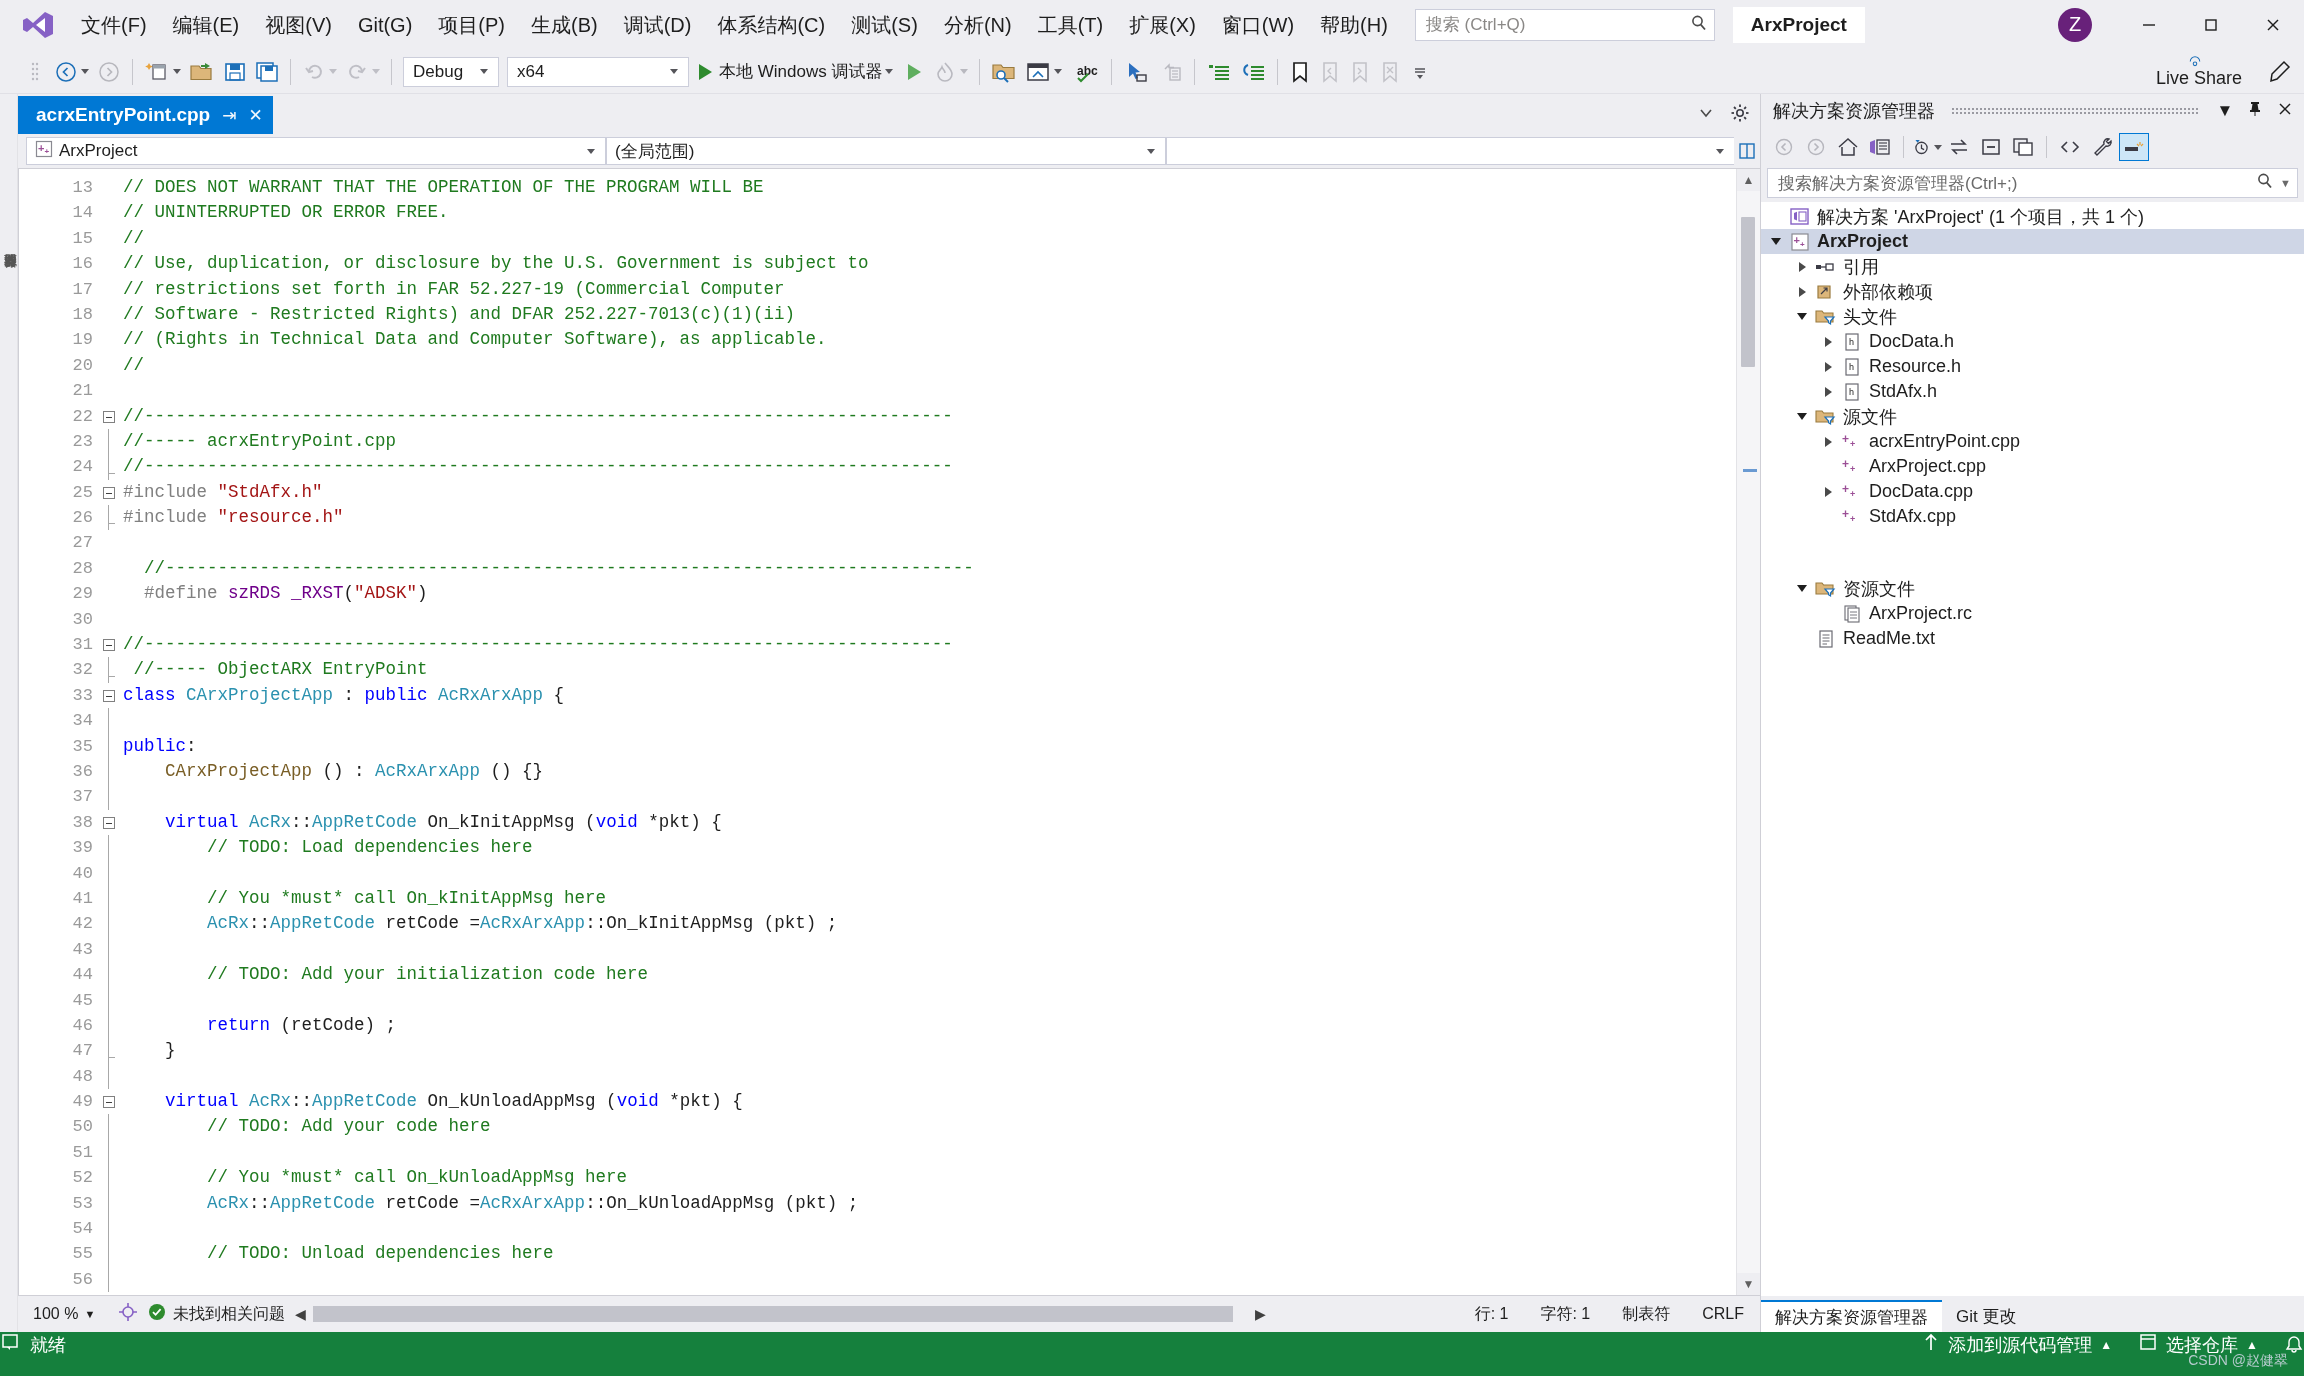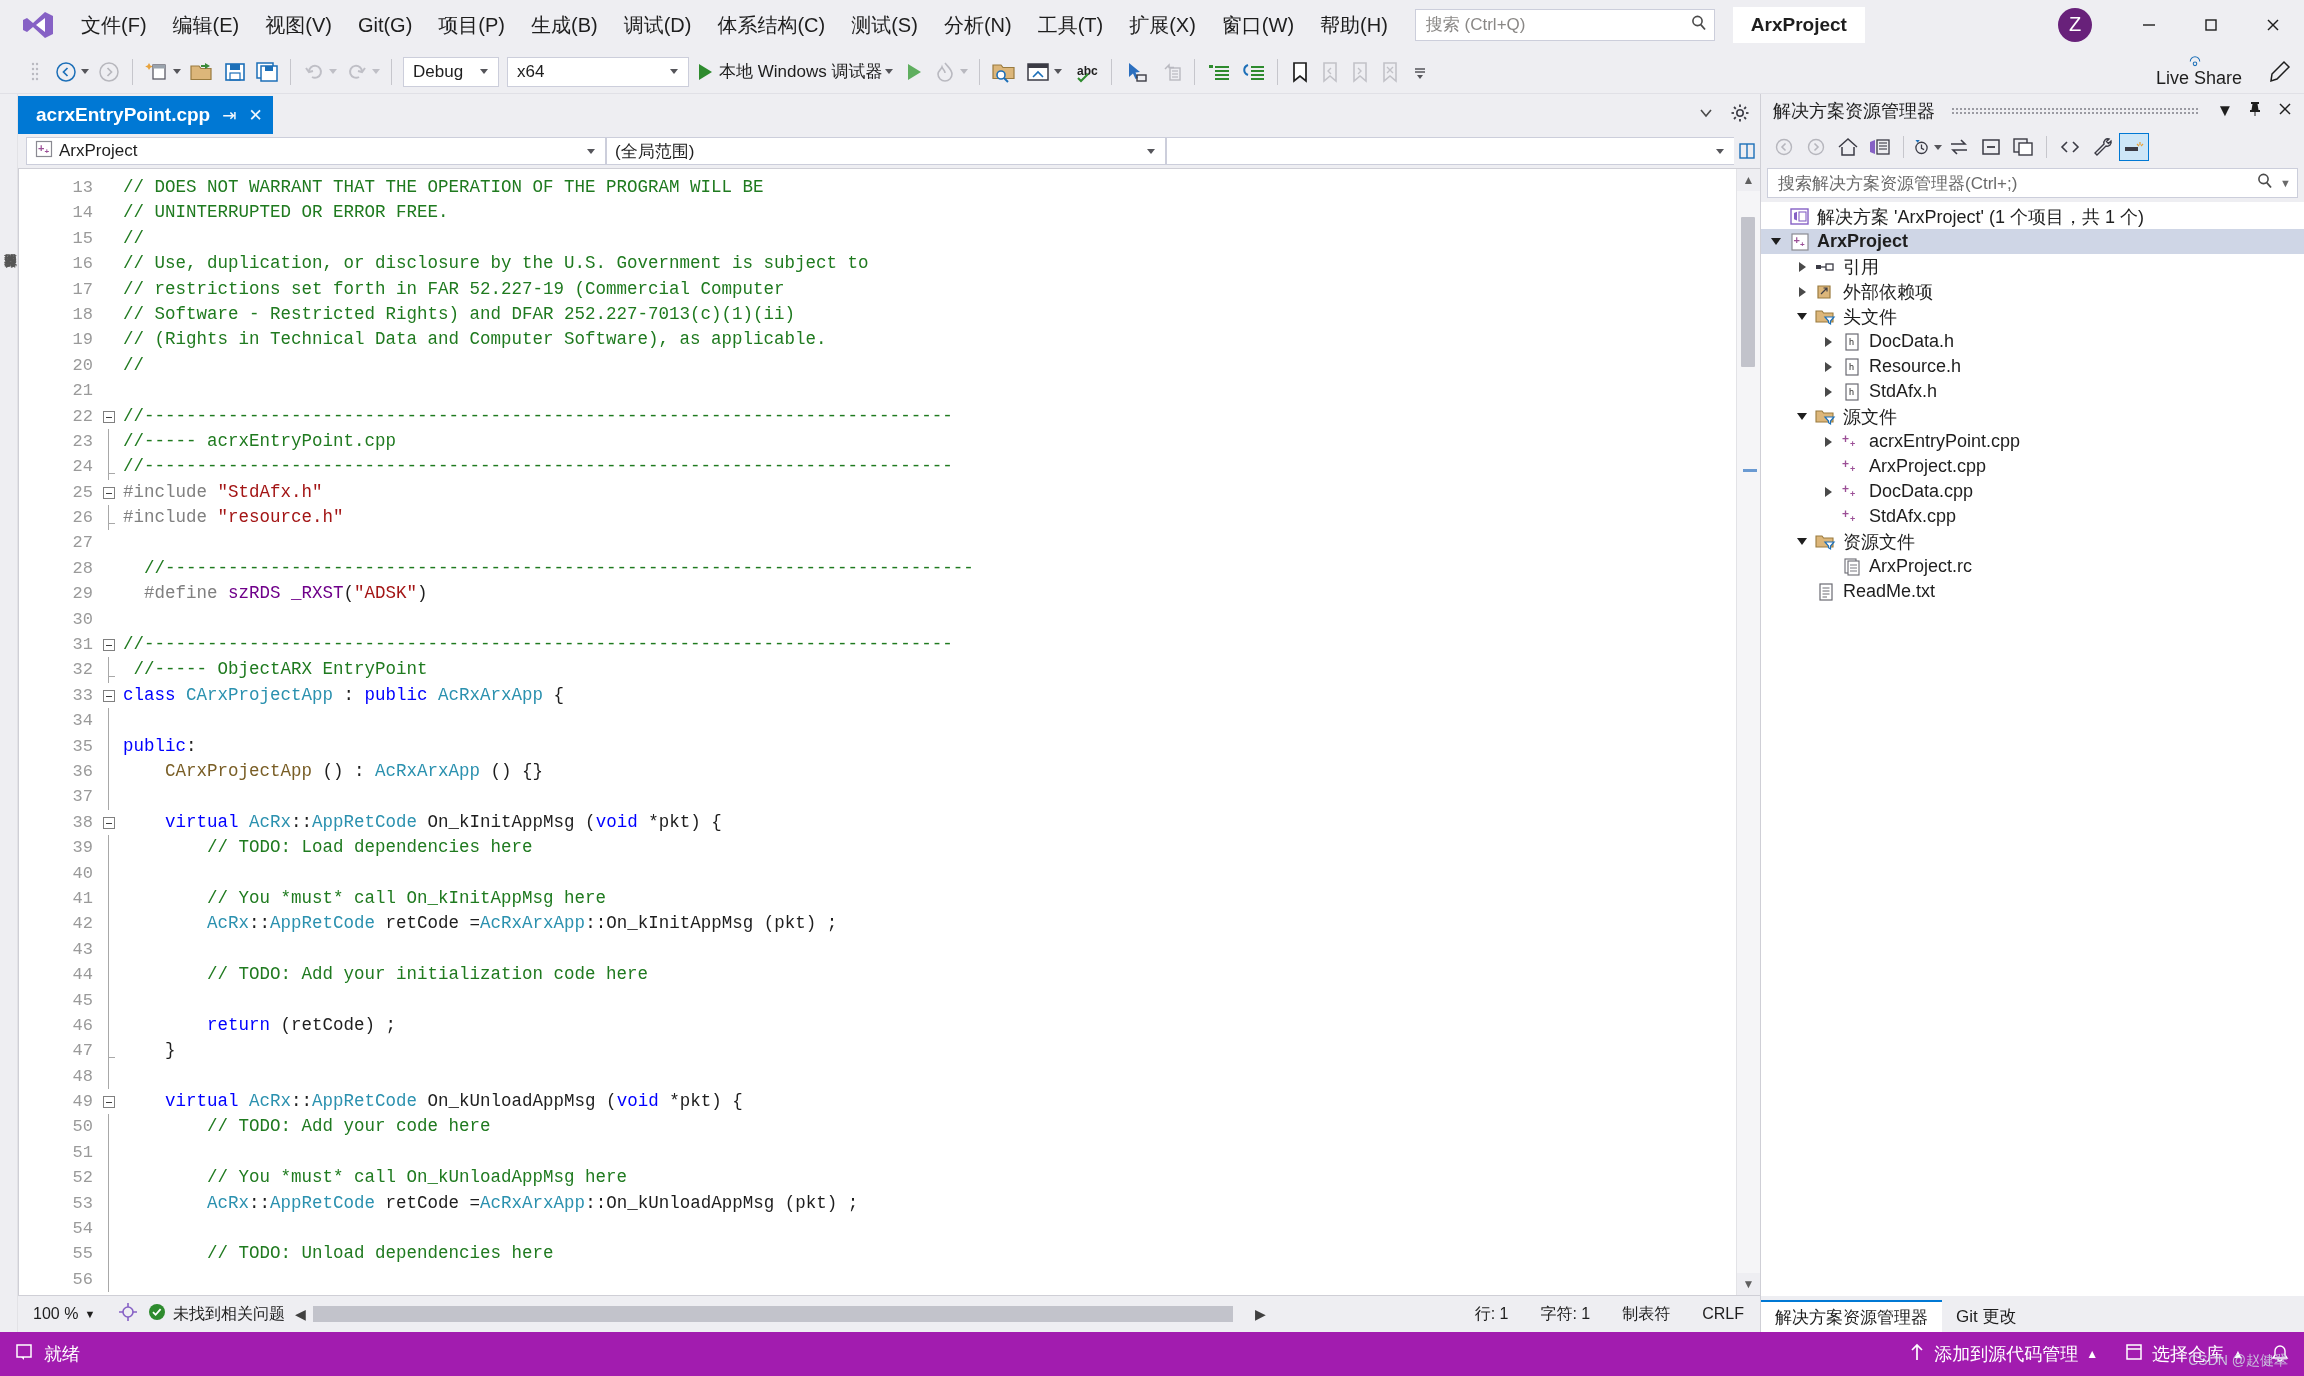--- a/index.html
+++ b/index.html
@@ -284,23 +284,23 @@
     height: 36px; flex:0 0 36px; background:#eeeef2; display:flex; align-items:flex-end;
   }
   .sbtab {
     height: 32px; display:flex; align-items:center; padding: 0 14px;
     font-size:17px; color:#1e1e1e; background:#eeeef2;
   }
   .sbtab.active { background:#ffffff; border-top: 2px solid #0078d4; }
 
   
   .statusbar {
-    height: 44px; flex: 0 0 44px; background: #a21caf;
-    display: flex; align-items: center; color: #fff; font-size: 18px;
-    padding: 0 14px;
+    height: 44px; flex: 0 0 44px; background: #15803d;
+    display: flex; align-items: flex-start; color: #fff; font-size: 18px;
+    padding: 0 0;
   }
   .sb-left { display:flex; align-items:center; gap: 10px; }
   .sb-right { margin-left:auto; display:flex; align-items:center; gap: 26px; }
   .sb-item { display:flex; align-items:center; gap: 8px; white-space:nowrap; }
   .watermark {
     position: absolute; right: 16px; bottom: 6px;
     font-size: 14px; color: #cfd8e4; opacity: .85;
   }
   .scroll-marker { position:absolute; right:3px; width:14px; height:3px; background:#6a9ad2; }
 </style>
@@ -1101,21 +1101,21 @@
             <div class="tr" style="padding-left: 56px;">
               <span class="tw"></span>
               <span class="ticon">
                 <svg width="22" height="18" viewBox="0 0 22 18">
                   <text x="1" y="10" font-family="Liberation Sans" font-size="12" font-weight="bold" fill="#9b4f96">+</text>
                   <text x="9" y="14" font-family="Liberation Sans" font-size="9" font-weight="bold" fill="#9b4f96">+</text>
                 </svg>
               </span>
               <span class="tlabel">StdAfx.cpp</span>
             </div>
-            <div class="tr" style="padding-left: 30px;">
+            <div class="tr" style="padding-left: 30px; margin-top: 47px;">
               <span class="tw">
                 <span class="tri-d"></span>
               </span>
               <span class="ticon">
                 <svg width="22" height="18" viewBox="0 0 22 18">
                   <path d="M1 3 h6 l1.6 2 h9.4 v9 h-17 Z" fill="#dcb67a" stroke="#9a7b3f" stroke-width="1.1"></path>
                   <path d="M10 9 h9 l-3.5 4 v3 l-2 -1.3 v-1.7 Z" fill="#fff" stroke="#1c6fb8" stroke-width="1.2"></path>
                 </svg>
               </span>
               <span class="tlabel">资源文件</span>

